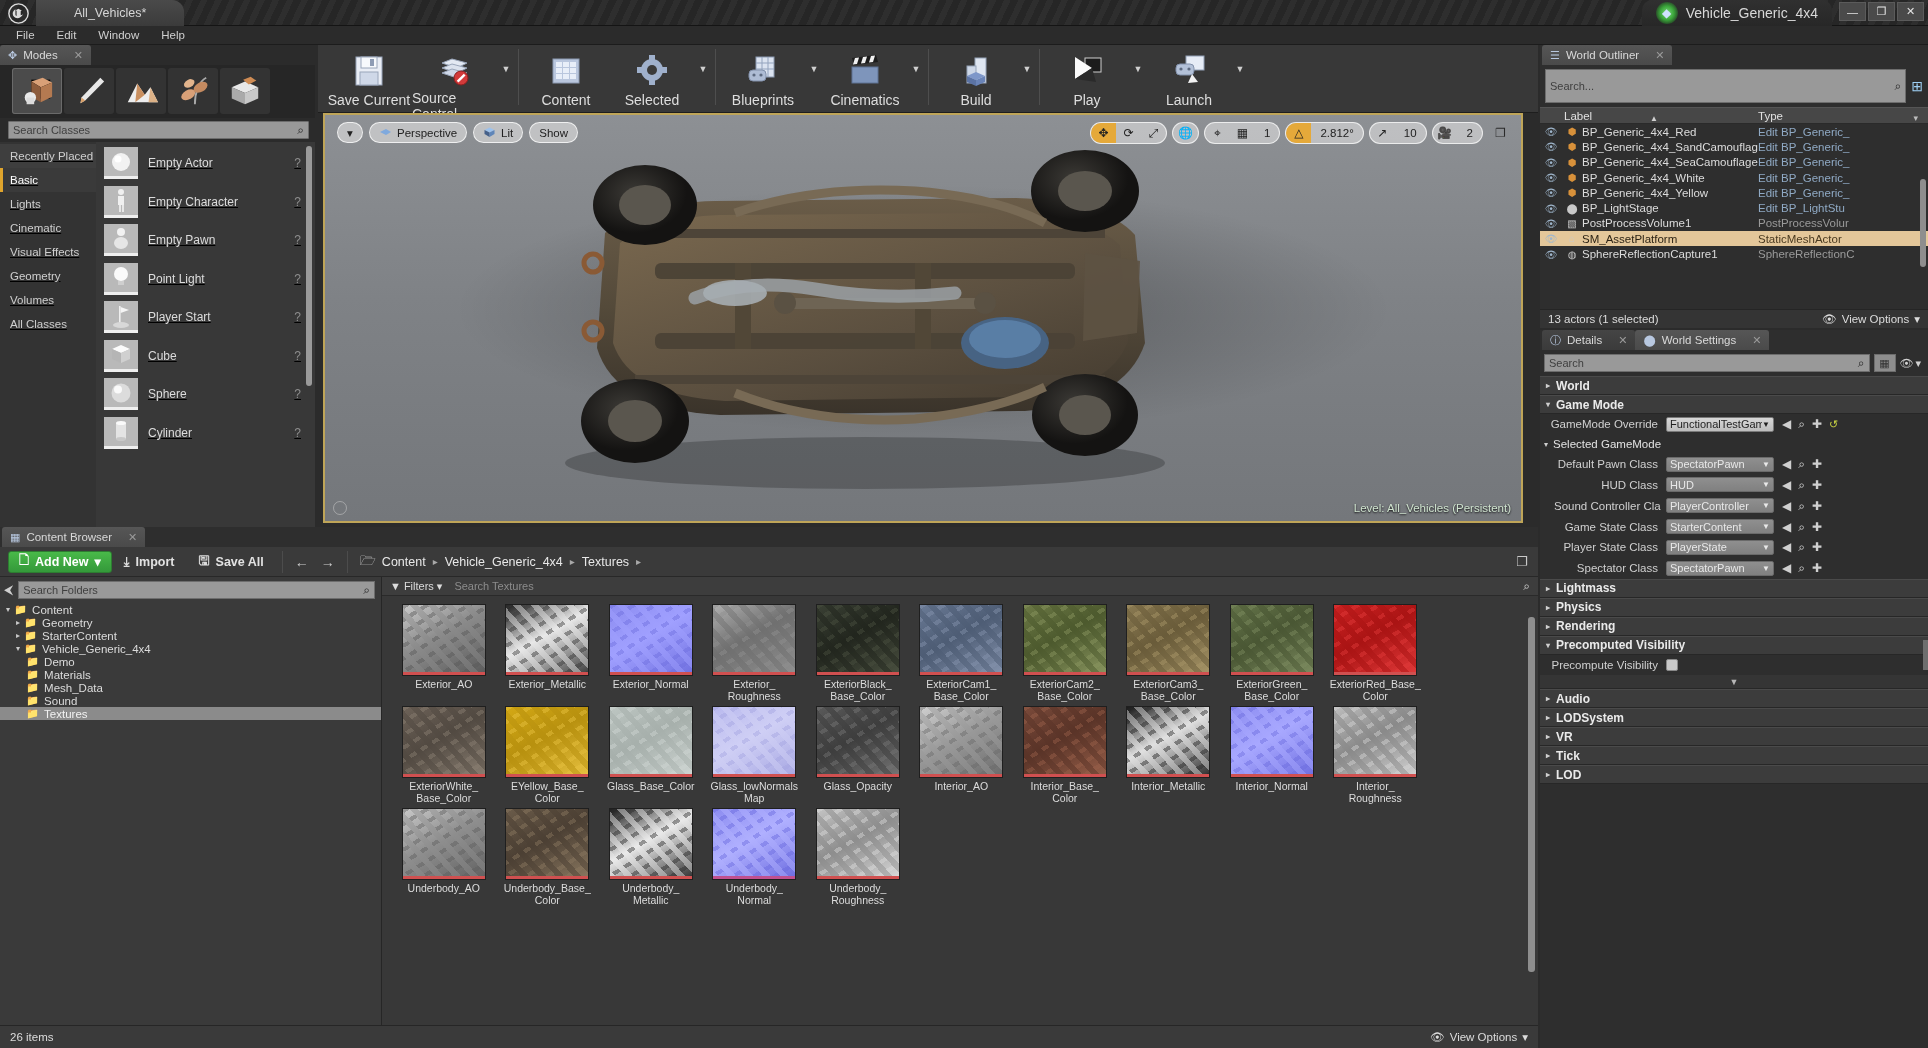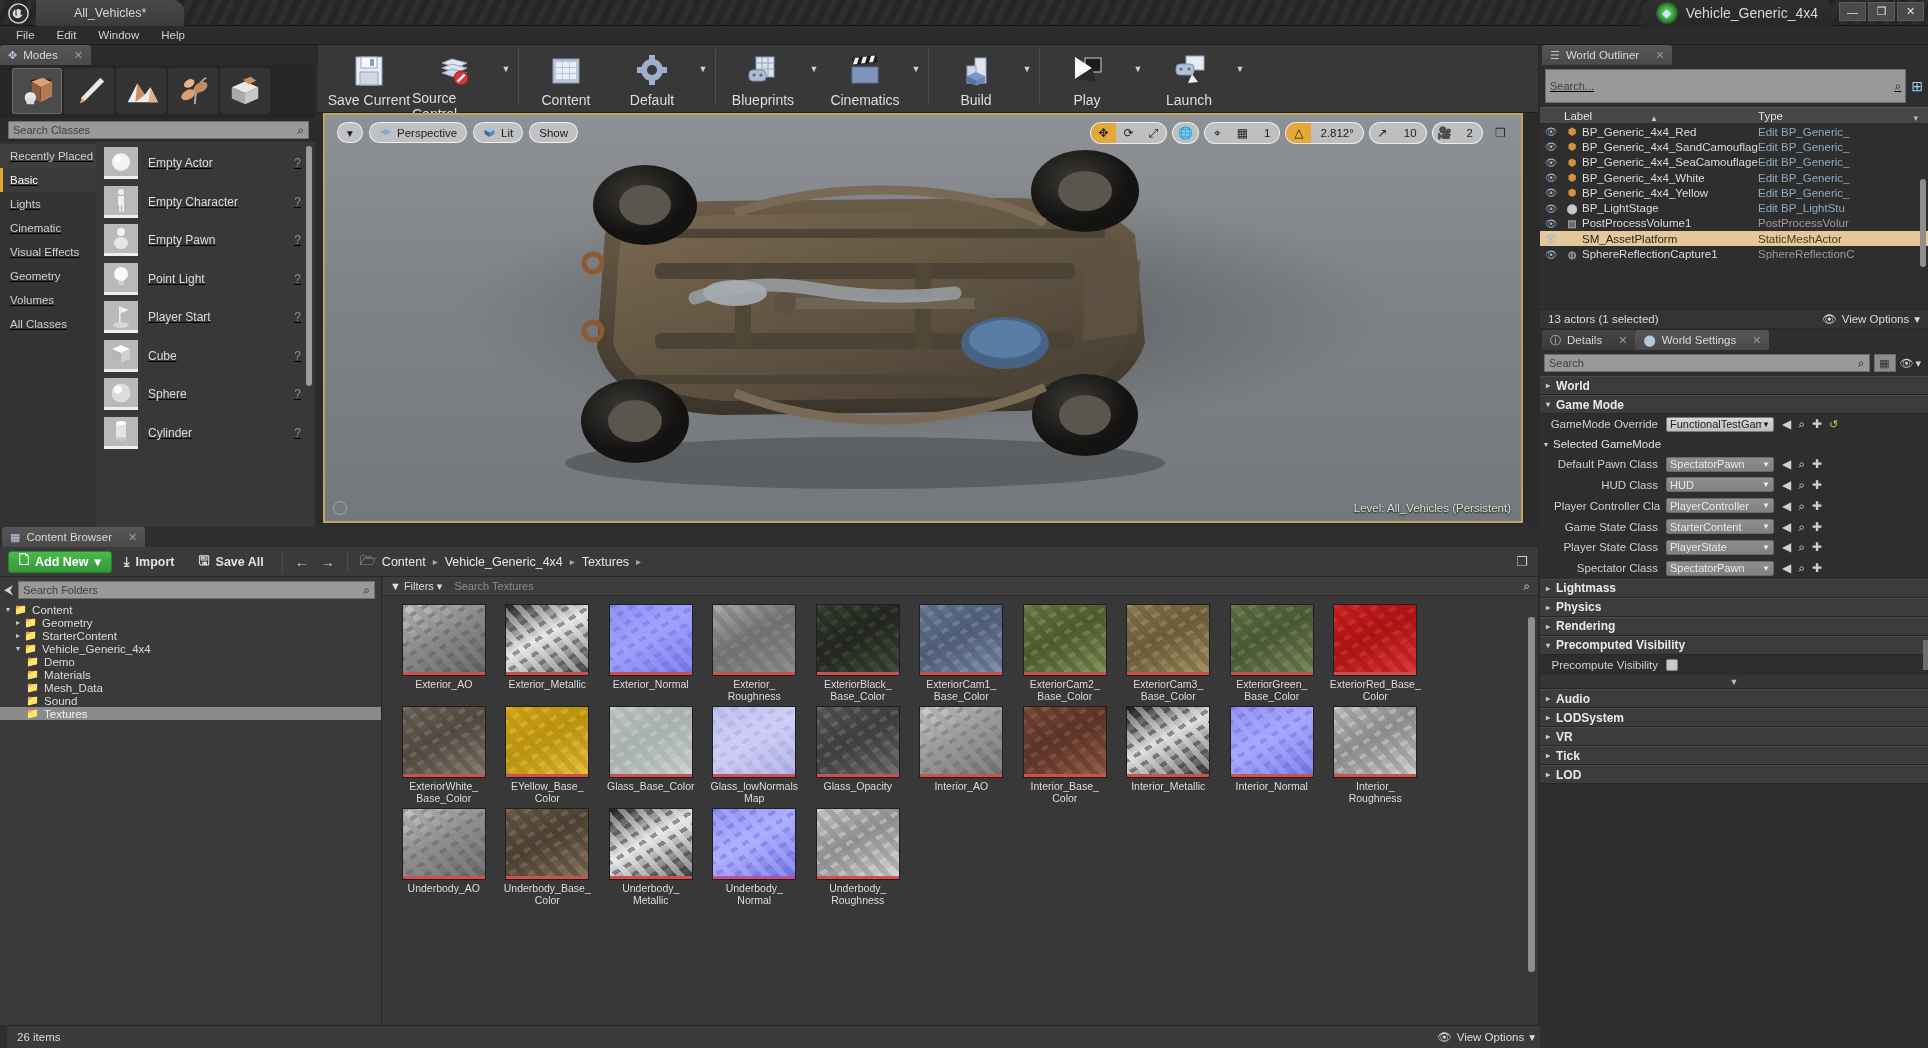--- a/index.html
+++ b/index.html
@@ -216,36 +216,36 @@
   .cell { width:103.5px; margin-bottom:4px; display:flex; flex-direction:column; align-items:center; }
   .cell .thumb {
     width:84px; height:72px; border:1px solid #1f1f1f;
     background:#777; position:relative; overflow:hidden;
   }
   .cell .ubar { position:absolute; left:0; right:0; bottom:0; height:3px; }
   .cell .cap { margin-top:3px; font-size:10.5px; color:#dcdcdc; text-align:center; line-height:11.5px; width:100px; }
   .grid-scroll { position:absolute; right:3px; top:40px; width:7px; height:355px; background:#8e8e8e; border-radius:3px; }
 
   .cb-status {
-    position:absolute; left:7px; bottom:0; width:1538px; height:23px;
+    position:absolute; left:0; bottom:0; width:1538px; height:23px;
     background:#3a3a3a; border-top:1px solid #262626;
     display:flex; align-items:center; padding:0 10px;
   }
   .cb-status .items { color:#dcdcdc; font-size:11.5px; }
   .cb-status .vopt { margin-left:auto; display:flex; align-items:center; gap:5px; color:#dcdcdc; font-size:11.5px; }
 
   
   .wo { position:absolute; left:1540px; top:45px; width:388px; height:283px; background:#2e2e2e; }
   .wo-tabbar { height:20px; display:flex; padding-left:2px; }
   .wo-search {
     display:flex; align-items:center; gap:5px; padding:4px 5px;
   }
   .wo-sbox {
     flex:1; height:34px; background:#999; border:1px solid #6d6d6d;
-    display:flex; align-items:center; padding:10px 4px;text-decoration:underline;
+    display:flex; align-items:center; padding:10px 4px;
   }
   .wo-sbox input { flex:1; background:transparent; border:none; outline:none; color:#2a2a2a; font-size:11px; font-family:"Liberation Sans",sans-serif; }
   .wo-sbox input::placeholder { color:#3f3f3f; }
   .wo-add { color:#9fd0f5; font-size:14px; }
   .wo-head {
     height:17px; background:#474747; display:flex; align-items:center;
     font-size:11.5px; color:#e0e0e0; border-top:1px solid #555; border-bottom:1px solid #2a2a2a;
   }
   .wo-head .c1 { width:212px; padding-left:24px; position:relative; }
   .wo-head .c1 .caret { position:absolute; left:110px; top:4px; color:#cfcfcf; font-size:8px; }
@@ -547,21 +547,21 @@
             <circle cx="19" cy="18" r="11" fill="#9fb0cc"></circle>
             <circle cx="19" cy="18" r="5" fill="#3a3a3a"></circle>
             <g fill="#9fb0cc">
               <rect x="16" y="3" width="6" height="7"></rect>
               <rect x="16" y="26" width="6" height="7"></rect>
               <rect x="4" y="15" width="7" height="6"></rect>
               <rect x="27" y="15" width="7" height="6"></rect>
             </g>
           </svg>
         </span>
-      <span class="lbl">Default</span>
+      <span class="lbl">Selected</span>
     </div>
     <div class="tb-arrow">▼</div>
     <div class="tb-sep"></div>
     <div class="tb-item">
       <span class="gl">
           <svg viewBox="0 0 38 38">
             <rect x="12" y="5" width="18" height="20" fill="#dbe3f0" stroke="#8c9ab1"></rect>
             <g stroke="#93a3bd" stroke-width="1">
               <path d="M12 11h18M12 17h18M18 5v20M24 5v20"></path>
             </g>
@@ -1208,21 +1208,21 @@
             <span class="cv">HUD</span>
             <span class="cd">▼</span>
           </div>
           <span class="prow-ic">
             <span>◀</span>
             <span>⌕</span>
             <span>✚</span>
           </span>
         </div>
         <div class="prop-row indent">
-          <span class="pname">Player Controller Cla</span>
+          <span class="pname">Sound Controller Cla</span>
           <div class="combo dim">
             <span class="cv">PlayerController</span>
             <span class="cd">▼</span>
           </div>
           <span class="prow-ic">
             <span>◀</span>
             <span>⌕</span>
             <span>✚</span>
           </span>
         </div>

